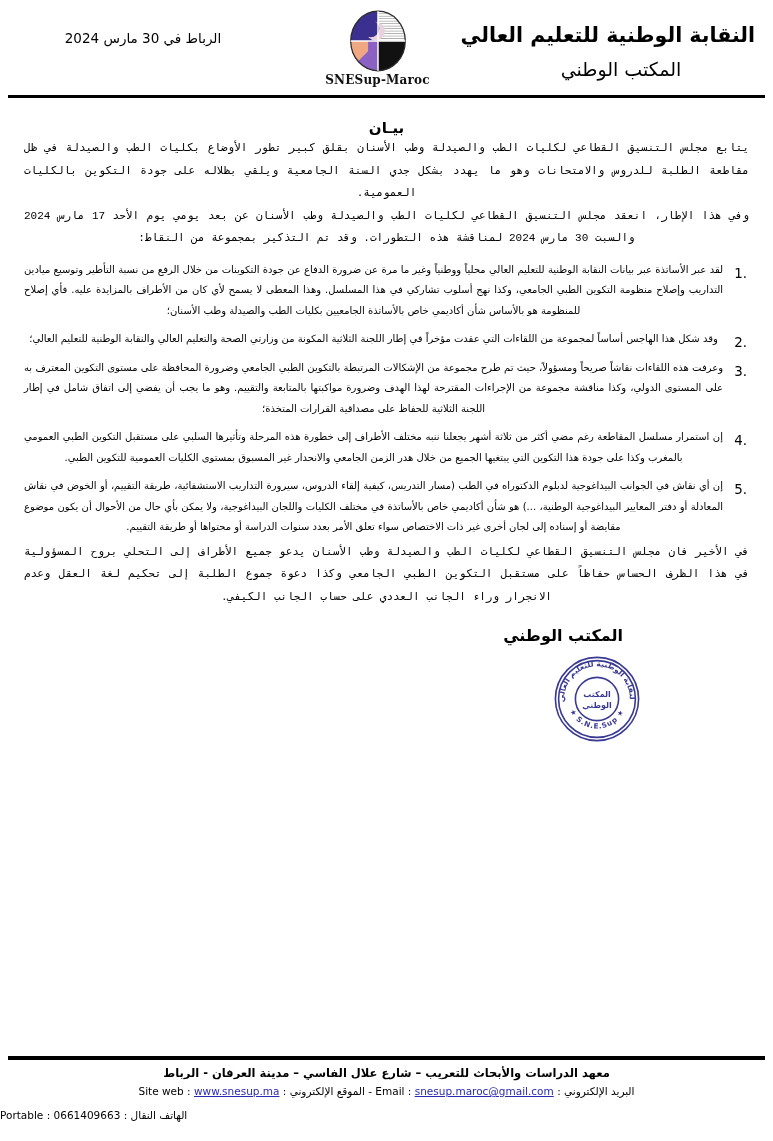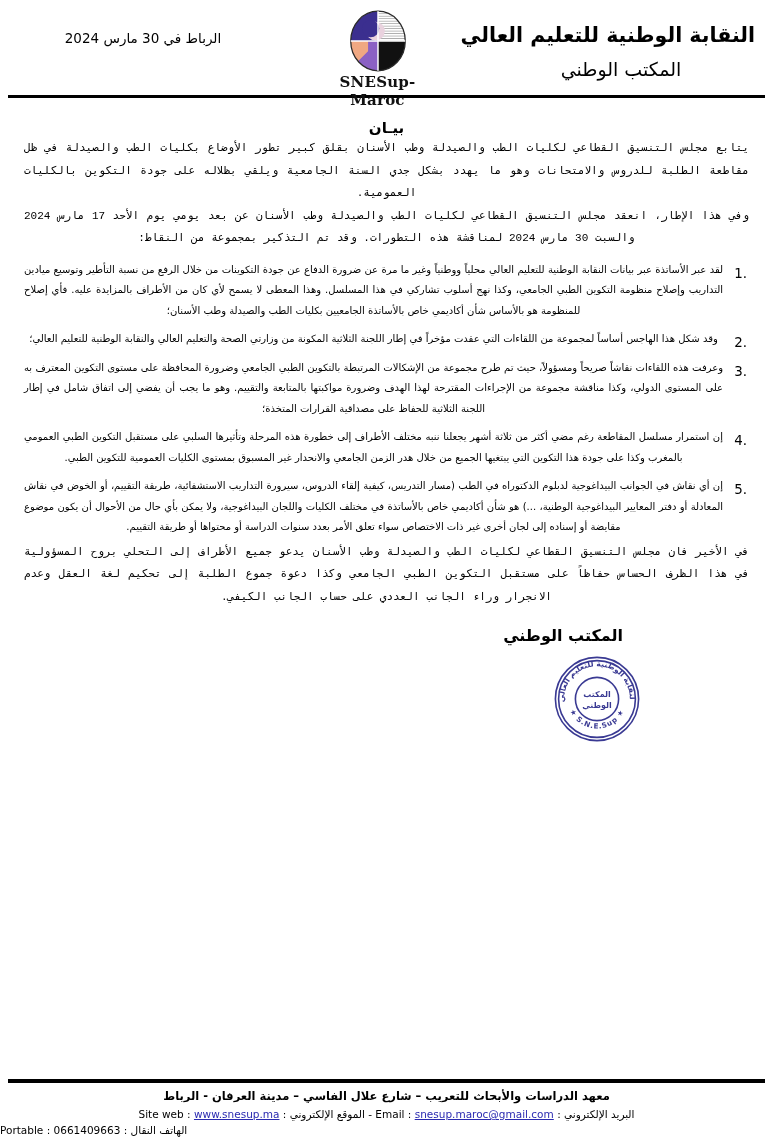--- a/index.html
+++ b/index.html
@@ -69,21 +69,21 @@
     text-align: center;
   }
   .logo-mark {
     width: 70px;
     height: 62px;
     margin: 0 auto;
     position: relative;
   }
   .logo-caption {
     font-family: "DejaVu Serif", "Liberation Serif", serif;
-    font-size: 15px;
+    font-size: 12px;
     font-weight: bold;
     letter-spacing: 0.2px;
     margin-top: 1px;
     color: #111;
     direction: ltr;
   }
 
   .rule-top {
     height: 3px;
     background: #000000;
@@ -170,39 +170,39 @@
     height: 96px;
     position: relative;
   }
 
   
   .footer {
     position: absolute;
     left: 0;
     right: 0;
     bottom: 0;
-    padding: 0 0 5px 0;
+    padding: 0 0 20px 0;
   }
   .rule-bottom {
     height: 4px;
     background: #000000;
     margin: 0 8px 6px 8px;
   }
   .footer-addr {
     text-align: center;
     font-size: 11.5px;
     font-weight: bold;
     direction: rtl;
     margin-bottom: 5px;
   }
   .footer-contact {
     text-align: center;
     font-size: 10.5px;
     direction: rtl;
-    margin-bottom: 4px;
+    margin-bottom: 12px;
     white-space: nowrap;
   }
   .footer-contact .ltr {
     direction: ltr;
     unicode-bidi: embed;
   }
   .footer-link {
     color: #2a2ab0;
     text-decoration: underline;
   }

